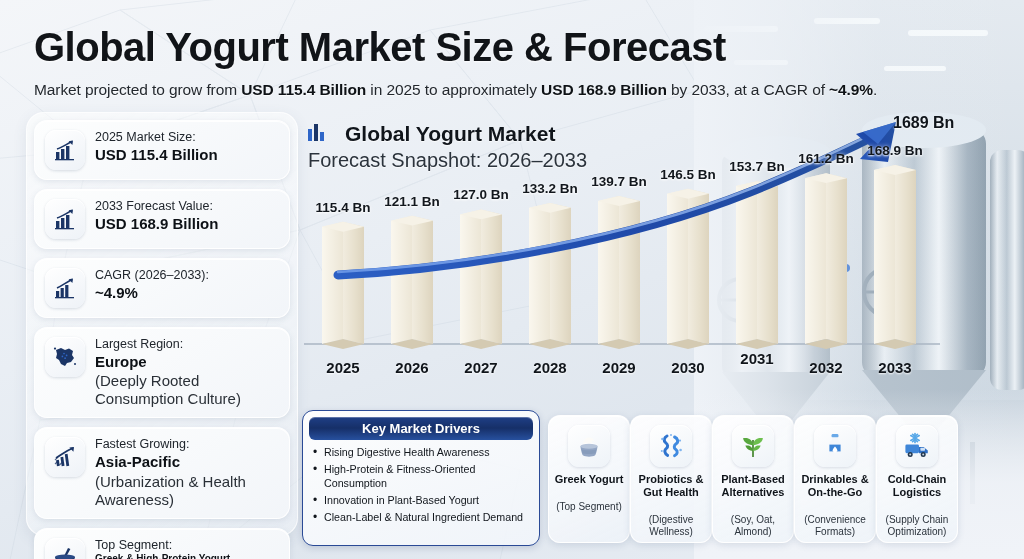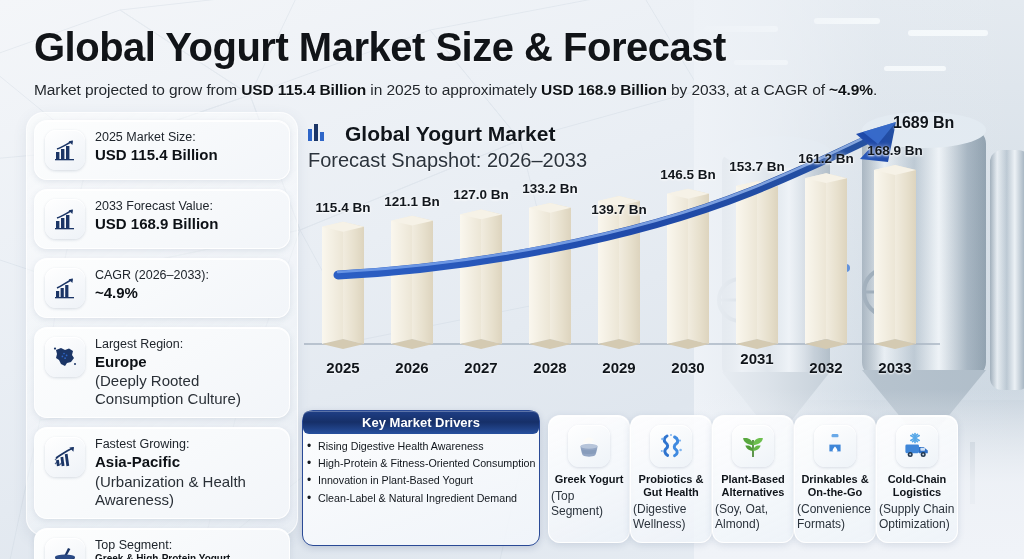--- a/index.html
+++ b/index.html
@@ -104,21 +104,21 @@
     position: absolute; left: 893px; top: 114px; font-size: 16px; font-weight: bold;
     color: #10151b; text-shadow: 0 1px 2px rgba(255,255,255,.95); z-index: 22;
   }
 
   
   #drivers {
     position: absolute; left: 302px; top: 410px; width: 238px; height: 136px;
     background: linear-gradient(160deg, rgba(255,255,255,.92), rgba(242,246,251,.86));
     border: 1.6px solid #2a4a96; border-radius: 11px;
     box-shadow: 0 2px 7px rgba(40,60,110,.18);
-    z-index: 25;
+    padding: 6px; z-index: 25;
   }
   #drivers-head {
     height: 23px; border-radius: 6px;
     background: linear-gradient(180deg, #1f3f86 0%, #162f68 48%, #27509e 100%);
     color: #fff; font-size: 13px; font-weight: bold;
     display: flex; align-items: center; justify-content: center;
     box-shadow: inset 0 1px 0 rgba(255,255,255,.28);
   }
   #drivers ul { list-style: none; margin: 6px 2px 0 4px; }
   #drivers li {
@@ -140,21 +140,21 @@
     padding-top: 9px;
   }
   .seg-ico {
     width: 42px; height: 42px; border-radius: 11px;
     background: linear-gradient(150deg,#ffffff 0%, #eef3f8 100%);
     box-shadow: 0 1px 3px rgba(70,90,120,.18), inset 0 1px 0 #fff;
     display: flex; align-items: center; justify-content: center;
     margin-bottom: 6px;
   }
   .seg-title { font-size: 11px; font-weight: bold; color: #0f141a; text-align: center; line-height: 1.2; }
-  .seg-note { font-size: 12px; color: #2b333c; line-height: 1.2; margin-top: 3px; padding: 0 2px; }
+  .seg-note { font-size: 10px; color: #2b333c; text-align: center; line-height: 1.2; margin-top: 15px; padding: 0 2px; }
 </style>
 </head>
 <body>
 
 <div id="bg-root">
   <div id="bg-base"></div>
 
   <svg id="bg-mesh" viewBox="0 0 1024 559" preserveAspectRatio="none">
     <g stroke="#c3ced9" stroke-width="1" fill="none" opacity=".55">
       <path d="M-20 60 L120 10 L250 95 L90 150 Z"></path>
@@ -453,21 +453,21 @@
       <path d="M596 0 L556 12 L571 25 L560 37 L588 40 Z" fill="url(#arrowG)"></path>
       <path d="M596 0 L563 10 L578 22 Z" fill="#3f74d6" opacity=".75"></path>
     </g>
   </svg>
 
   <div id="bar-values">
       <div class="bar-val" style="left: 43px; top: 77.7384px;">115.4 Bn</div>
       <div class="bar-val" style="left: 112px; top: 71.6995px;">121.1 Bn</div>
       <div class="bar-val" style="left: 181px; top: 65.4486px;">127.0 Bn</div>
       <div class="bar-val" style="left: 250px; top: 58.88px;">133.2 Bn</div>
-      <div class="bar-val" style="left: 319px; top: 51.9935px; margin-top: 28px;">139.7 Bn</div>
+      <div class="bar-val" style="left: 319px; top: 51.9935px;">139.7 Bn</div>
       <div class="bar-val" style="left: 388px; top: 44.7892px;">146.5 Bn</div>
       <div class="bar-val" style="left: 457px; top: 37.1611px;">153.7 Bn</div>
       <div class="bar-val" style="left: 526px; top: 29.2151px;">161.2 Bn</div>
       <div class="bar-val" style="left: 595px; top: 21.0573px;">168.9 Bn</div>
     </div>
   <div id="year-labels">
       <div class="yr" style="left: 43px; top: 237px;">2025</div>
       <div class="yr" style="left: 112px; top: 237px;">2026</div>
       <div class="yr" style="left: 181px; top: 237px;">2027</div>
       <div class="yr" style="left: 250px; top: 237px;">2028</div>

